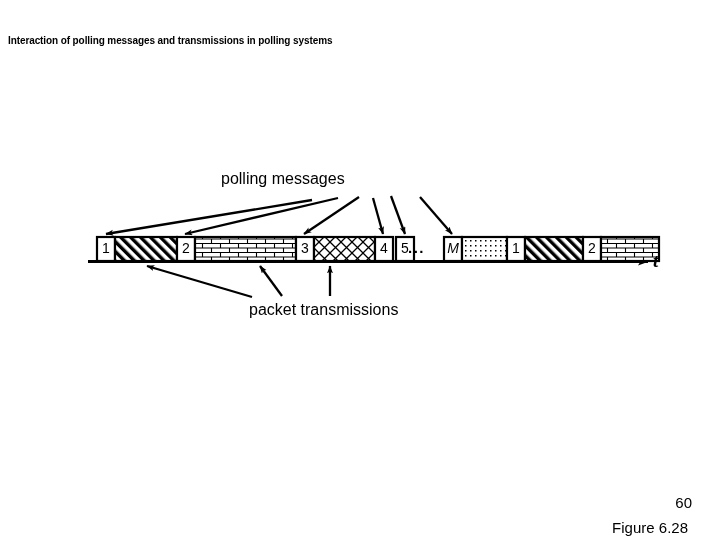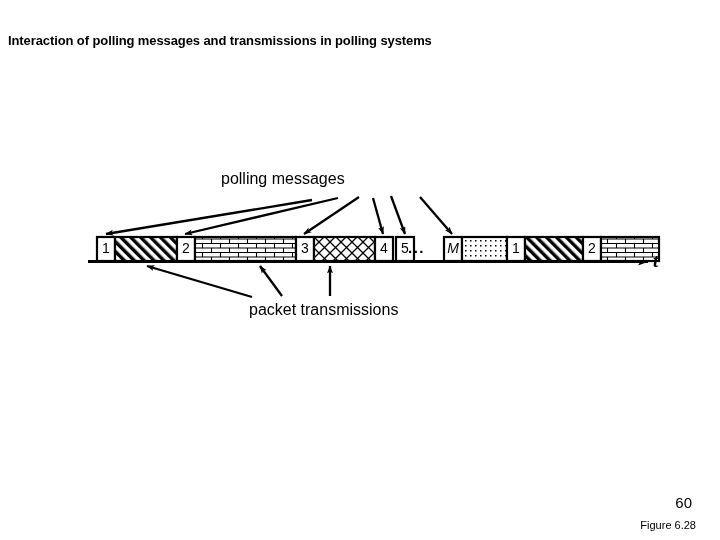--- a/index.html
+++ b/index.html
@@ -22,21 +22,21 @@
     width: 720px;
     height: 540px;
   }
 
   
   #slide-title {
     position: absolute;
     left: 8px;
     top: 32px;
     width: 700px;
-    font-size: 13px;
+    font-size: 10px;
     font-weight: bold;
     letter-spacing: -0.1px;
     line-height: 18px;
     white-space: nowrap;
   }
 
   
   #figure {
     position: absolute;
     left: 0;
@@ -98,23 +98,23 @@
   
   #page-number {
     position: absolute;
     right: 28px;
     top: 494px;
     font-size: 15px;
     text-align: right;
   }
   #figure-caption {
     position: absolute;
-    right: 24px;
+    right: 32px;
     top: 519px;
-    font-size: 11px;
+    font-size: 15px;
     text-align: left;
   }
 </style>
 </head>
 <body>
 
 <div id="slide">
 
   <div id="slide-title">Interaction of polling messages and transmissions in polling systems</div>
 

